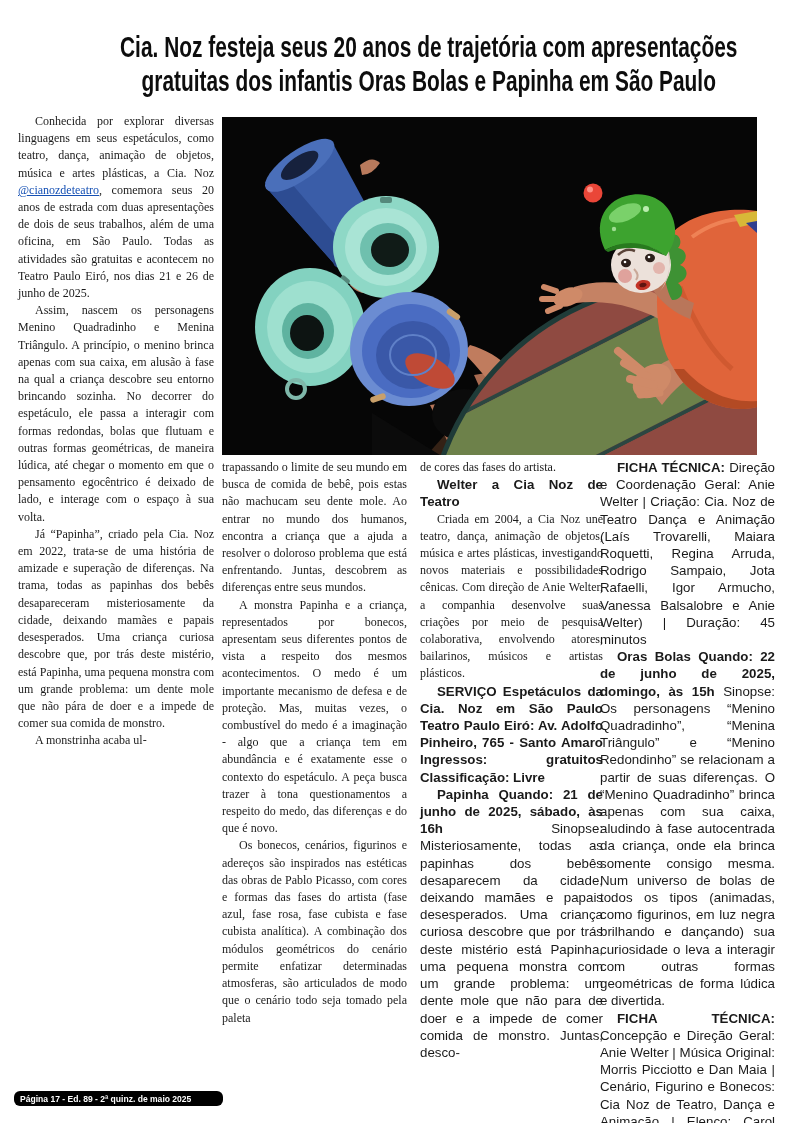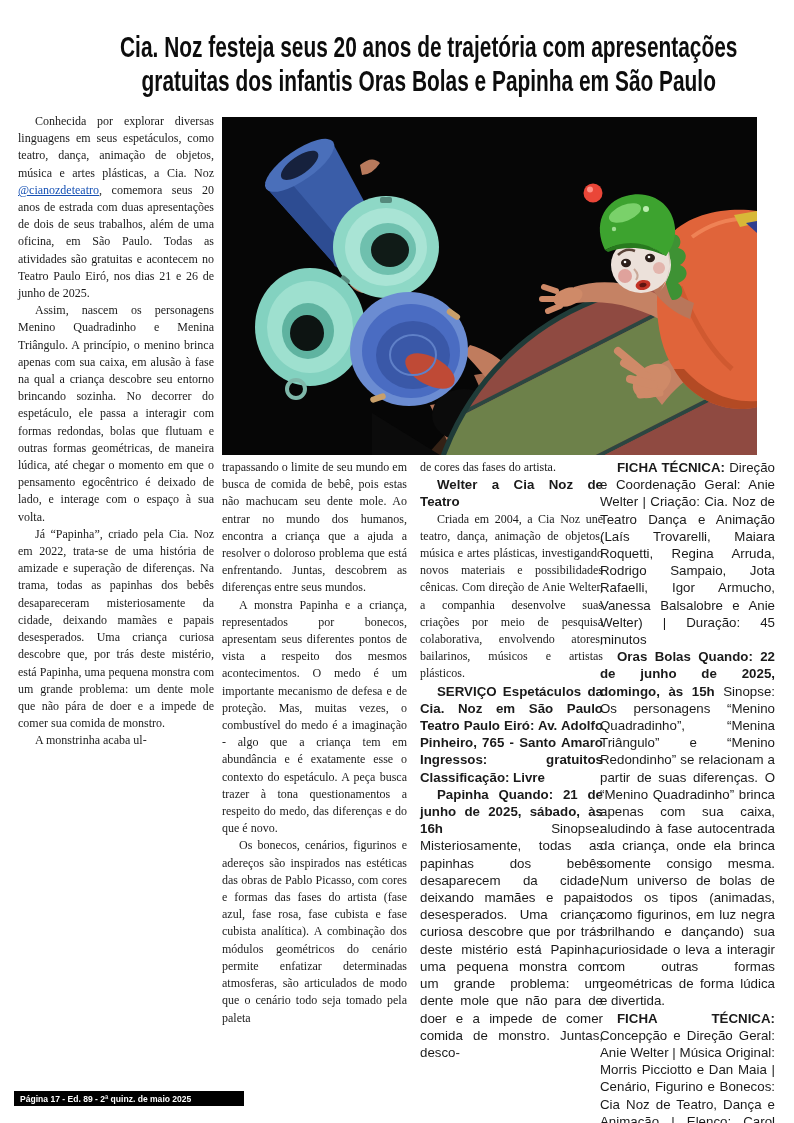--- a/index.html
+++ b/index.html
@@ -19,22 +19,22 @@
   .col .b,.col p .b{font-weight:700;}
   .link{color:#1550b4;text-decoration:underline;cursor:pointer;}
   .col1{left:18px;top:113px;width:196px;height:975px;}
   .col2{left:222px;top:459px;width:185px;height:640px;}
   .col3{left:412px;top:459px;width:183px;height:640px;margin-left:8px;}
   .col4{left:600px;top:459px;width:175px;height:640px;}
   
   .photo{position:absolute;left:222px;top:117px;width:535px;height:338px;margin:0;background:#060606;}
   .photo svg{display:block;width:100%;height:100%;}
   
-  .footer-bar{position:absolute;left:14px;top:1091px;width:230px;height:15px;background:#000;
-        display:flex;align-items:center;padding-left:6px;box-sizing:border-box;}
+  .footer-bar{position:absolute;left:14px;top:1091px;width:209px;height:15px;background:#000;
+        display:flex;align-items:center;padding-left:6px;box-sizing:border-box;border-radius:6px;}
   .footer-bar span{color:#fff;font-family:"Liberation Sans",sans-serif;font-weight:700;
         font-size:9.5px;white-space:nowrap;transform:scaleX(0.9);transform-origin:0 50%;}
 </style>
 </head>
 <body>
 
 <div class="page">
 
   <h1 class="headline" style="margin:0;">
     <span class="hl-inner">

